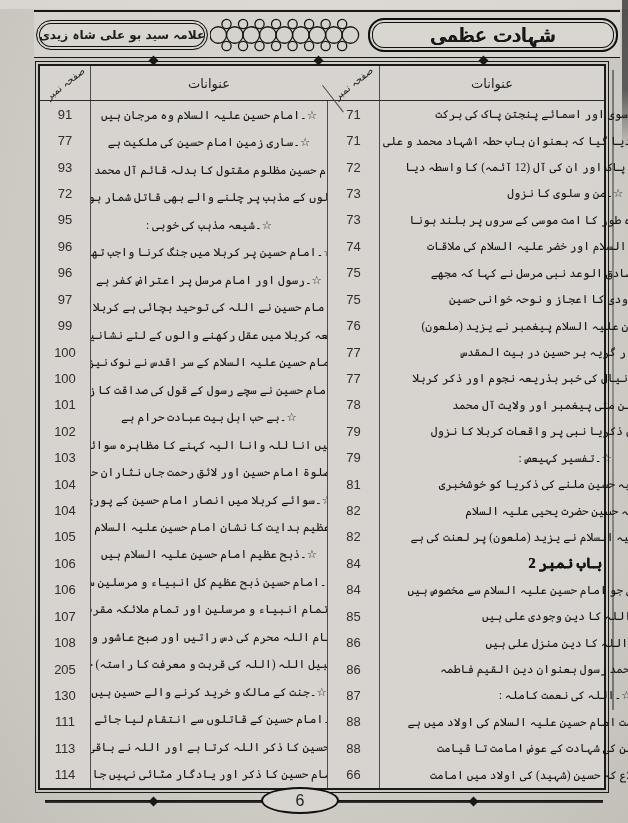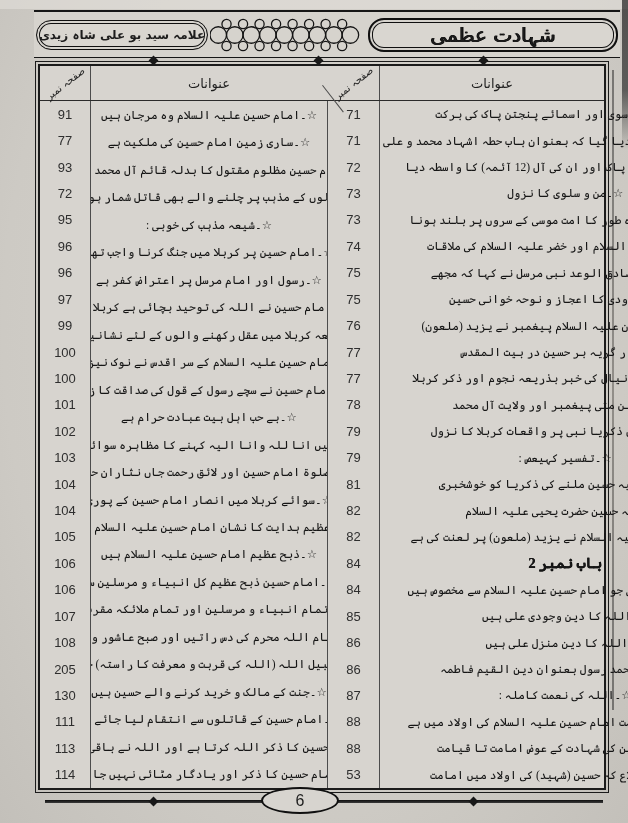--- a/index.html
+++ b/index.html
@@ -206,21 +206,21 @@
           <div class="cell num">82</div>
           <div class="cell num">82</div>
           <div class="cell num">84</div>
           <div class="cell num">84</div>
           <div class="cell num">85</div>
           <div class="cell num">86</div>
           <div class="cell num">86</div>
           <div class="cell num">87</div>
           <div class="cell num">88</div>
           <div class="cell num">88</div>
-          <div class="cell num">53</div>
+          <div class="cell num">66</div>
         </div>
       <div class="col">
           <div class="cell title">☆۔معجزہ موسوی اور اسمائے پنجتن پاک کی برکت</div>
           <div class="cell title">☆۔امت موسوی کو حکم دیا گیا کہ بعنوان باب حطہ اشہاد محمد و علی</div>
           <div class="cell title">☆۔موسی نے پنجتن پاک اور ان کی آل (12 آئمہ) کا واسطہ دیا</div>
           <div class="cell title">☆۔من و سلوی کا نزول</div>
           <div class="cell title">☆۔میثاق اور کوہ طور کا امت موسی کے سروں پر بلند ہونا</div>
           <div class="cell title">☆۔موسی علیہ السلام اور خضر علیہ السلام کی ملاقات</div>
           <div class="cell title">☆۔اسماعیل صادق الوعد نبی مرسل نے کہا کہ مجھے</div>
           <div class="cell title">☆۔لحن داودی کا اعجاز و نوحہ خوانی حسین</div>

